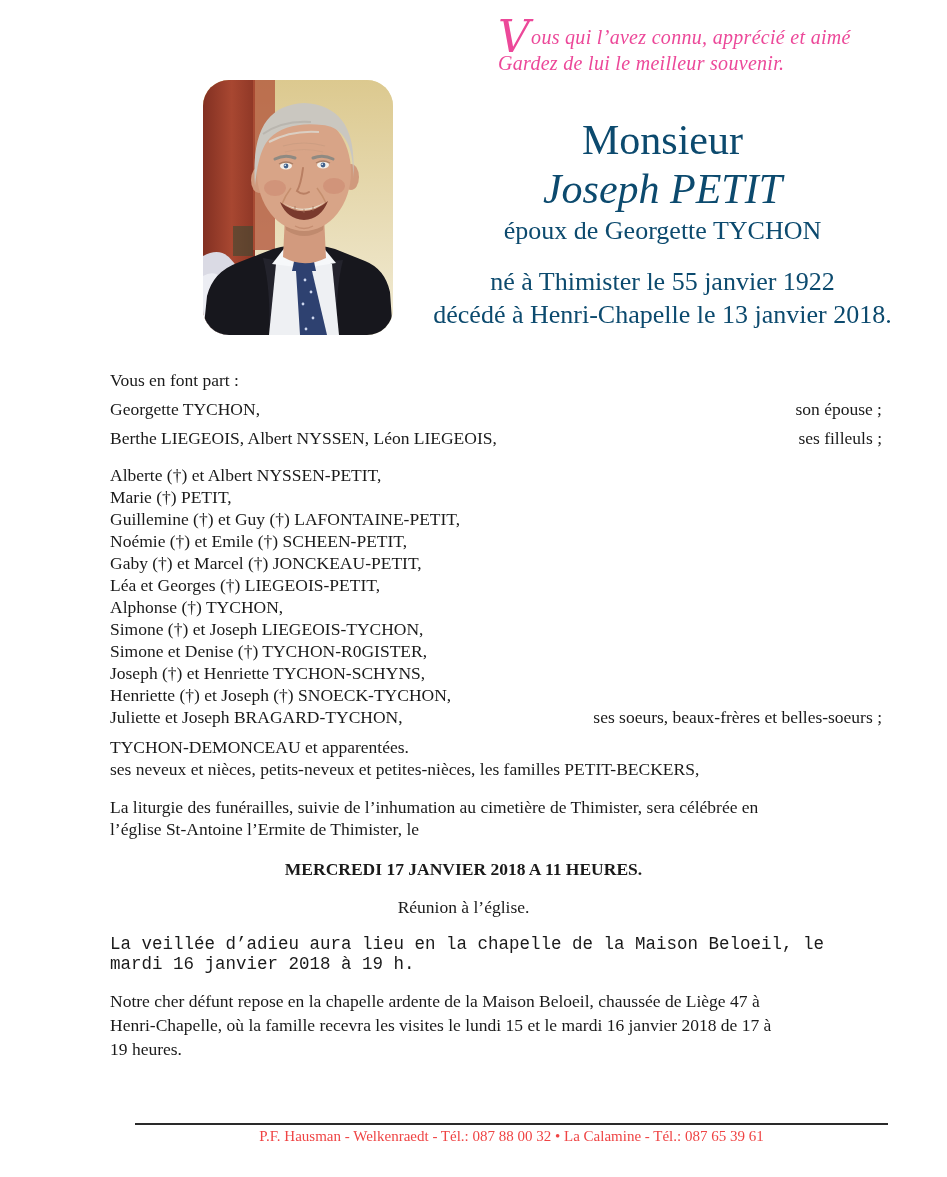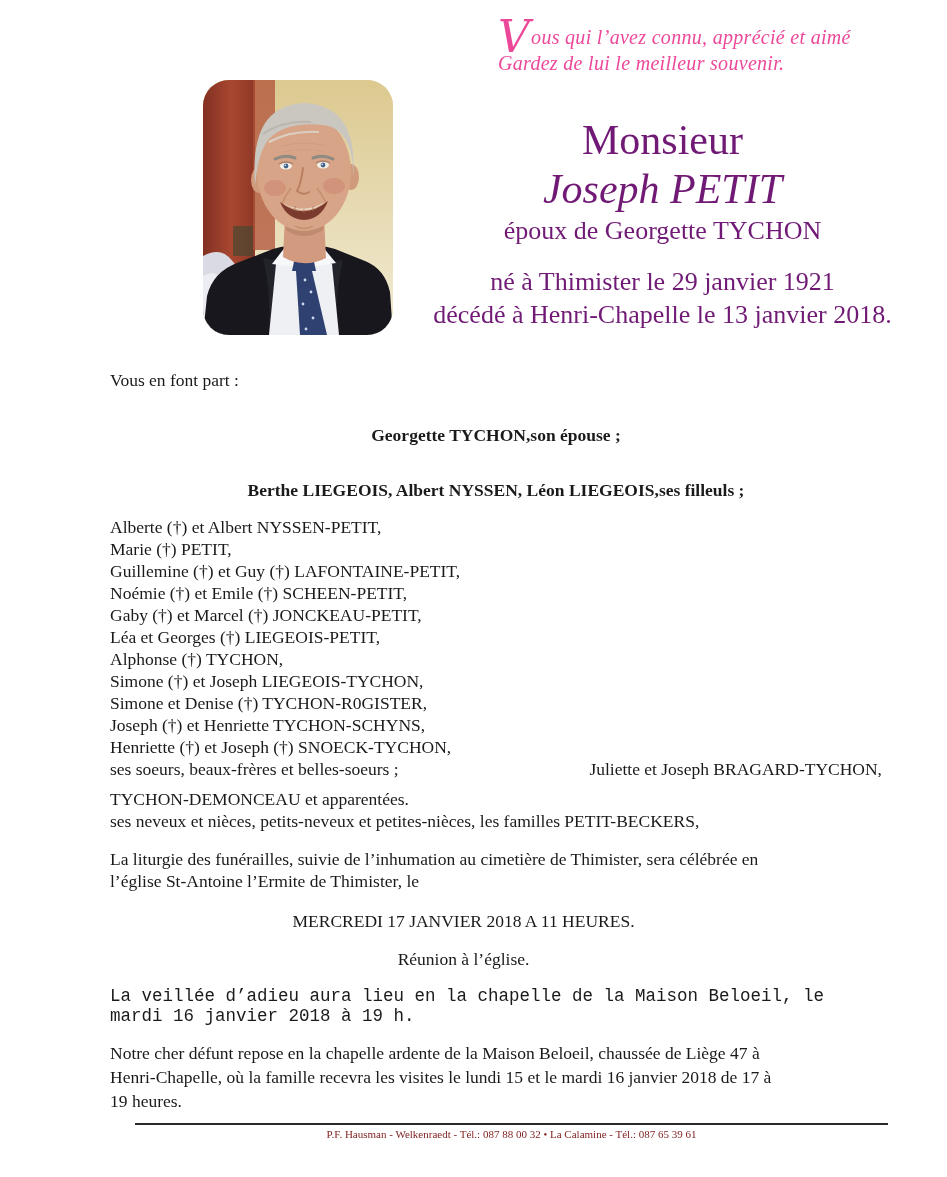--- a/index.html
+++ b/index.html
@@ -27,59 +27,58 @@
   .photo-frame {
     position:absolute; left:203px; top:80px;
     width:190px; height:255px;
     border-radius:26px; overflow:hidden;
     background:#e8dcae;
   }
   .photo-frame svg { display:block; }
 
   .header-block {
     position:absolute; left:425px; top:116px; width:475px;
-    text-align:center; color:#701a75;
+    text-align:center; color:#0c4a6e;
   }
   .h-title { font-size:42px; line-height:1.18; font-weight:400; }
   .h-name  { font-size:42px; line-height:1.12; font-weight:400;font-style:italic; }
   .h-spouse{ font-size:26px; line-height:1.15; margin-top:3px; }
   .h-born  { font-size:26px; line-height:1.25; margin-top:21px; }
   .h-died  { font-size:26px; line-height:1.25; }
 
   .content {
     margin-left:110px; width:772px;
     font-size:17.5px; color:#1a1a1a;
   }
   .intro { margin-top:7px; }
   .part-row {
-    display:flex; justify-content:center;
-    margin-top:34px;
-    font-weight:bold;
+    display:flex; justify-content:space-between;
+    margin-top:8px;
   }
   .family-list { margin-top:15px; line-height:22px; }
   .family-row { display:flex; justify-content:space-between; line-height:22px; }
   .relatives { margin-top:8px; line-height:22px; }
   .liturgy { margin-top:16px; line-height:22px; }
 
   .center-col { margin-right:65px; text-align:center; }
-  .date-line { margin-top:19px; font-weight:400; font-size:17.5px; }
+  .date-line { margin-top:19px; font-weight:700; font-size:17.5px; }
   .meeting-line { margin-top:17px; }
 
   .vigil { margin-top:16px;font-family:Liberation Mono, monospace; }
   .visits { margin-top:15px; line-height:24px; }
 
   .thanks {
     margin-top:15px; text-align:center;
     font-style:italic; font-size:18.5px; line-height:28px;
     color:#222;
   }
 
   .footer { position:absolute; left:135px; top:1123px; width:753px; }
   .footer-rule { border-top:2px solid #2a2a2a; }
-  .footer-text { text-align:center; font-size:11px; margin-top:3px; color:#7f1d1d; }
+  .footer-text { text-align:center; font-size:15px; margin-top:3px; color:#ef4444; }
 </style>
 </head>
 <body>
 
 <div class="top-section">
 
   <div class="epitaph">
     <div><span class="epitaph-initial">V</span><span>ous qui l’avez connu, apprécié et aimé</span></div>
     <div>Gardez de lui le meilleur souvenir.</div>
   </div>
@@ -162,21 +161,21 @@
       <path d="M92,126 L92,131 M101,129 L101,133 M110,126 L110,131" stroke="#9c6a52" stroke-width="1" opacity="0.7"></path>
 
       <path d="M92,146 Q101,151 110,146" stroke="#bd8468" stroke-width="1.3" fill="none" opacity="0.7"></path>
     </svg>
   </div>
 
   <div class="header-block">
     <div class="h-title">Monsieur</div>
     <div class="h-name">Joseph PETIT</div>
     <div class="h-spouse">époux de Georgette TYCHON</div>
-    <div class="h-born">né à Thimister le 29 janvier 1921</div>
+    <div class="h-born">né à Thimister le 55 janvier 1922</div>
     <div class="h-died">décédé à Henri-Chapelle le 13 janvier 2018.</div>
   </div>
 </div>
 
 <div class="content">
 
   <div class="intro">Vous en font part :</div>
 
   <div class="part-row">
     <span>Georgette TYCHON,</span>
@@ -194,22 +193,22 @@
     <div>Guillemine (†) et Guy (†) LAFONTAINE-PETIT,</div>
     <div>Noémie (†) et Emile (†) SCHEEN-PETIT,</div>
     <div>Gaby (†) et Marcel (†) JONCKEAU-PETIT,</div>
     <div>Léa et Georges (†) LIEGEOIS-PETIT,</div>
     <div>Alphonse (†) TYCHON,</div>
     <div>Simone (†) et Joseph LIEGEOIS-TYCHON,</div>
     <div>Simone et Denise (†) TYCHON-R0GISTER,</div>
     <div>Joseph (†) et Henriette TYCHON-SCHYNS,</div>
     <div>Henriette (†) et Joseph (†) SNOECK-TYCHON,</div>
     <div class="family-row">
+      <span>Juliette et Joseph BRAGARD-TYCHON,</span>
       <span>ses soeurs, beaux-frères et belles-soeurs ;</span>
-      <span>Juliette et Joseph BRAGARD-TYCHON,</span>
     </div>
   </div>
 
   <div class="relatives">
     <div>TYCHON-DEMONCEAU et apparentées.</div>
     <div>ses neveux et nièces, petits-neveux et petites-nièces, les familles PETIT-BECKERS,</div>
   </div>
 
   <div class="liturgy">
     <div>La liturgie des funérailles, suivie de l’inhumation au cimetière de Thimister, sera célébrée en</div>

